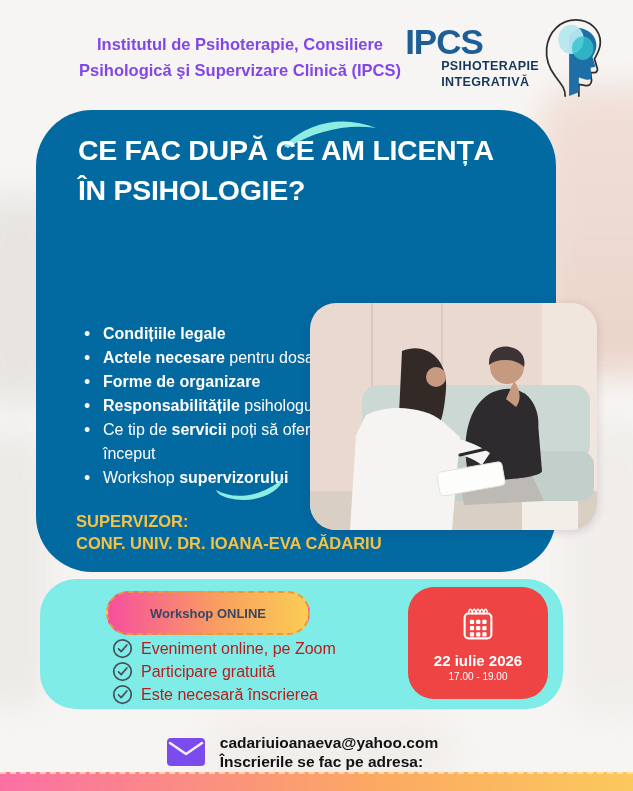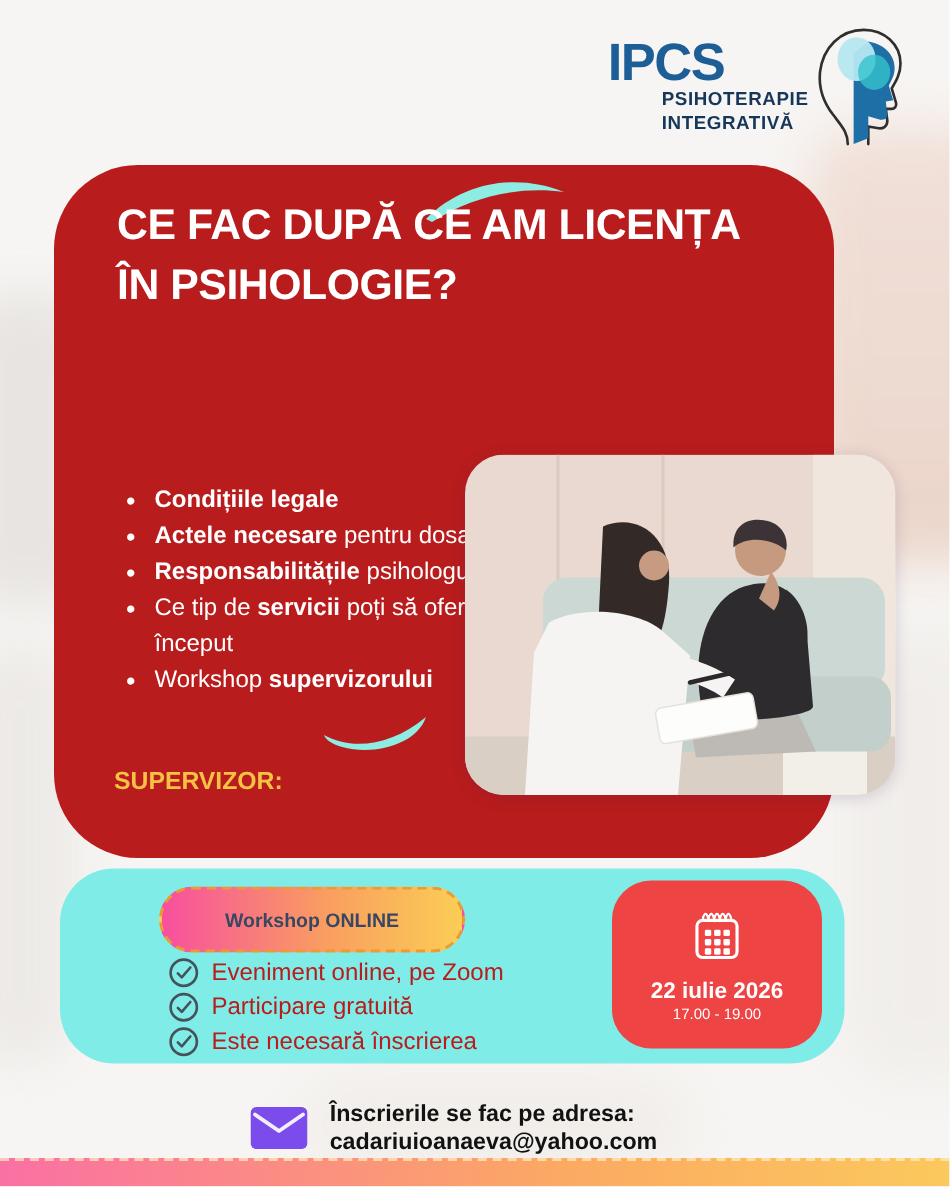--- a/index.html
+++ b/index.html
@@ -20,21 +20,21 @@
 
   
   .logo{position:absolute;right:28px;top:16px;display:flex;align-items:flex-start;}
   .logo-text{text-align:left;margin-top:8px;}
   .logo-acronym{font-size:35px;font-weight:800;color:#1E5E96;letter-spacing:-1px;line-height:1;}
   .logo-sub{font-size:12.5px;font-weight:700;color:#16365A;letter-spacing:.4px;line-height:1.25;margin-left:36px;}
   .logo svg{margin-left:2px;}
 
   
   .hero-card{position:absolute;left:36px;top:110px;width:520px;height:462px;
-    background:#b91c1c;border-radius:56px;z-index:1;}
+    background:#0369a1;border-radius:56px;z-index:1;}
   .swoosh-top{position:absolute;left:246px;top:6px;}
   .title-white{position:absolute;left:42px;top:20px;width:440px;margin:0;
     color:#FFFFFF;font-size:28.5px;font-weight:700;line-height:1.42;letter-spacing:-.3px;}
   .title-gradient{position:absolute;left:42px;top:106px;width:486px;margin:0;
     font-size:26.5px;font-weight:800;line-height:1.5;letter-spacing:-.3px;
     background:linear-gradient(90deg,#F4618E 0%,#F59A6C 52%,#F8CB4B 100%);
     -webkit-background-clip:text;background-clip:text;color:transparent;}
   .bullets{position:absolute;left:48px;top:212px;width:268px;margin:0;padding:0;
     list-style:none;color:#FFFFFF;font-size:16px;line-height:24px;}
   .bullets li{position:relative;padding-left:19px;}
@@ -77,20 +77,21 @@
 <body>
 
 <div class="page">
 
   <div class="blob b1"></div>
   <div class="blob b2"></div>
   <div class="blob b3"></div>
   <div class="blob b4"></div>
   <div class="blob b5"></div>
 
+  <div class="header">Institutul de Psihoterapie, Consiliere Psihologică şi Supervizare Clinică (IPCS)</div>
 
   <div class="logo">
     <div class="logo-text">
       <div class="logo-acronym">IPCS</div>
       <div class="logo-sub">PSIHOTERAPIE</div>
       <div class="logo-sub">INTEGRATIVĂ</div>
     </div>
     <svg width="64" height="82" viewBox="0 0 64 84">
       <path d="M24,82 C24,74 20,70 14,62 C7,53 4,44 5,33 C7,16 19,4 35,4 C49,4 60,14 60,27 C60,34 57,39 54,44 L57,54 C57.5,56 56,58 54,58 L50,58 L51,66 C51,70 48,72 44,71 L38,70 L38,82" fill="none" stroke="#2F2F2F" stroke-width="1.8" stroke-linecap="round" stroke-linejoin="round"></path>
       <path d="M38,12 C50,14 56,22 56,30 C56,35 54,38 52,42 L55,52 L50,53 L51,62 C51,65 48,66 45,65 L38,63 L38,78 L28,82 L28,20 Z" fill="#1E6FA6"></path>
@@ -100,29 +101,31 @@
   </div>
 
   <div class="hero-card">
     <svg class="swoosh-top" width="96" height="34" viewBox="0 0 96 34">
       <path d="M2,30 C28,4 64,0 94,12 C66,8 34,14 6,32 Z" fill="#8DEDE2"></path>
     </svg>
     <h1 class="title-white">CE FAC DUPĂ CE AM LICENȚA ÎN PSIHOLOGIE?</h1>
     <ul class="bullets">
         <li><b>Condițiile legale</b></li>
         <li><b>Actele necesare</b><span> pentru dosar</span></li>
+        <li><b>Forme de organizare</b></li>
         <li><b>Responsabilitățile</b><span> psihologului</span></li>
         <li><span>Ce tip de </span><b>servicii</b><span> poți să oferi la început</span></li>
         <li><span>Workshop </span><b>supervizorului</b></li>
       </ul>
     <svg class="swoosh-small" width="74" height="32" viewBox="0 0 74 32">
       <path d="M2,18 C20,28 46,26 70,6 C64,24 36,32 14,26 C7,24 3,21 2,18 Z" fill="#8DEDE2"></path>
     </svg>
     <div class="supervisor">
       <div>SUPERVIZOR:</div>
+      <div>CONF. UNIV. DR. IOANA-EVA CĂDARIU</div>
     </div>
   </div>
 
   <div class="photo">
     <svg width="287" height="227" viewBox="0 0 287 227">
       <rect x="0" y="0" width="287" height="227" fill="#E9D9D1"></rect>
       <rect x="232" y="0" width="55" height="227" fill="#F0E6DD"></rect>
       <rect x="0" y="188" width="287" height="39" fill="#D9CFC4"></rect>
       <line x1="62" y1="0" x2="62" y2="110" stroke="#DCC9BF" stroke-width="2"></line>
       <line x1="132" y1="0" x2="132" y2="95" stroke="#DCC9BF" stroke-width="2"></line>
@@ -197,19 +200,19 @@
       <div class="time">17.00 - 19.00</div>
     </div>
   </div>
 
   <div class="footer">
     <svg width="38" height="28" viewBox="0 0 38 28">
       <rect x="0" y="0" width="38" height="28" rx="4" fill="#7C4BEC"></rect>
       <path d="M3,5 L19,16 L35,5" fill="none" stroke="#F2EFFA" stroke-width="2.6" stroke-linecap="round" stroke-linejoin="round"></path>
     </svg>
     <div class="footer-text">
+      <div>cadariuioanaeva@yahoo.com</div>
       <div>Înscrierile se fac pe adresa:</div>
-      <div>cadariuioanaeva@yahoo.com</div>
     </div>
   </div>
 
   <div class="bottom-bar"></div>
 </div>
 
 </body></html>

